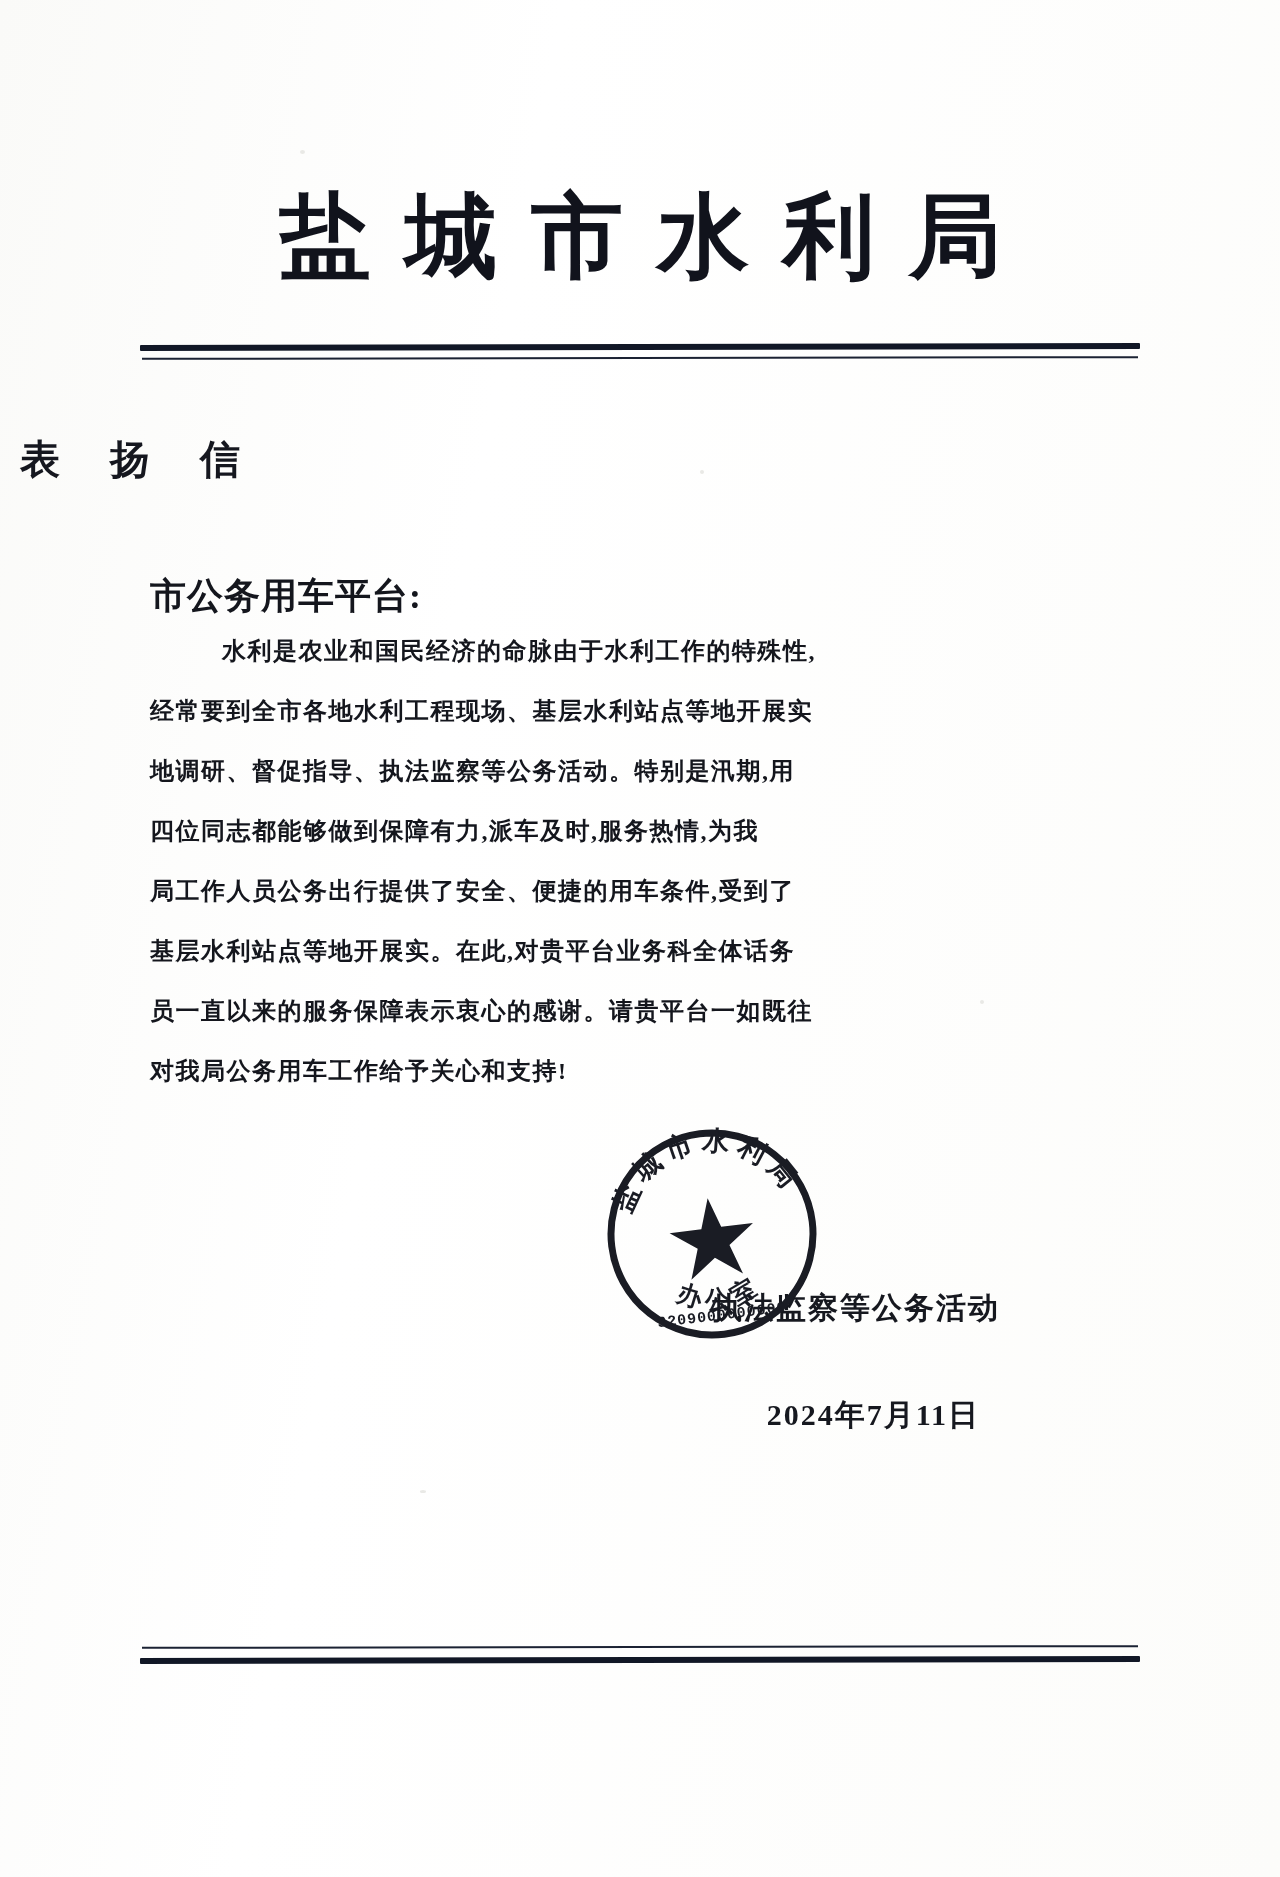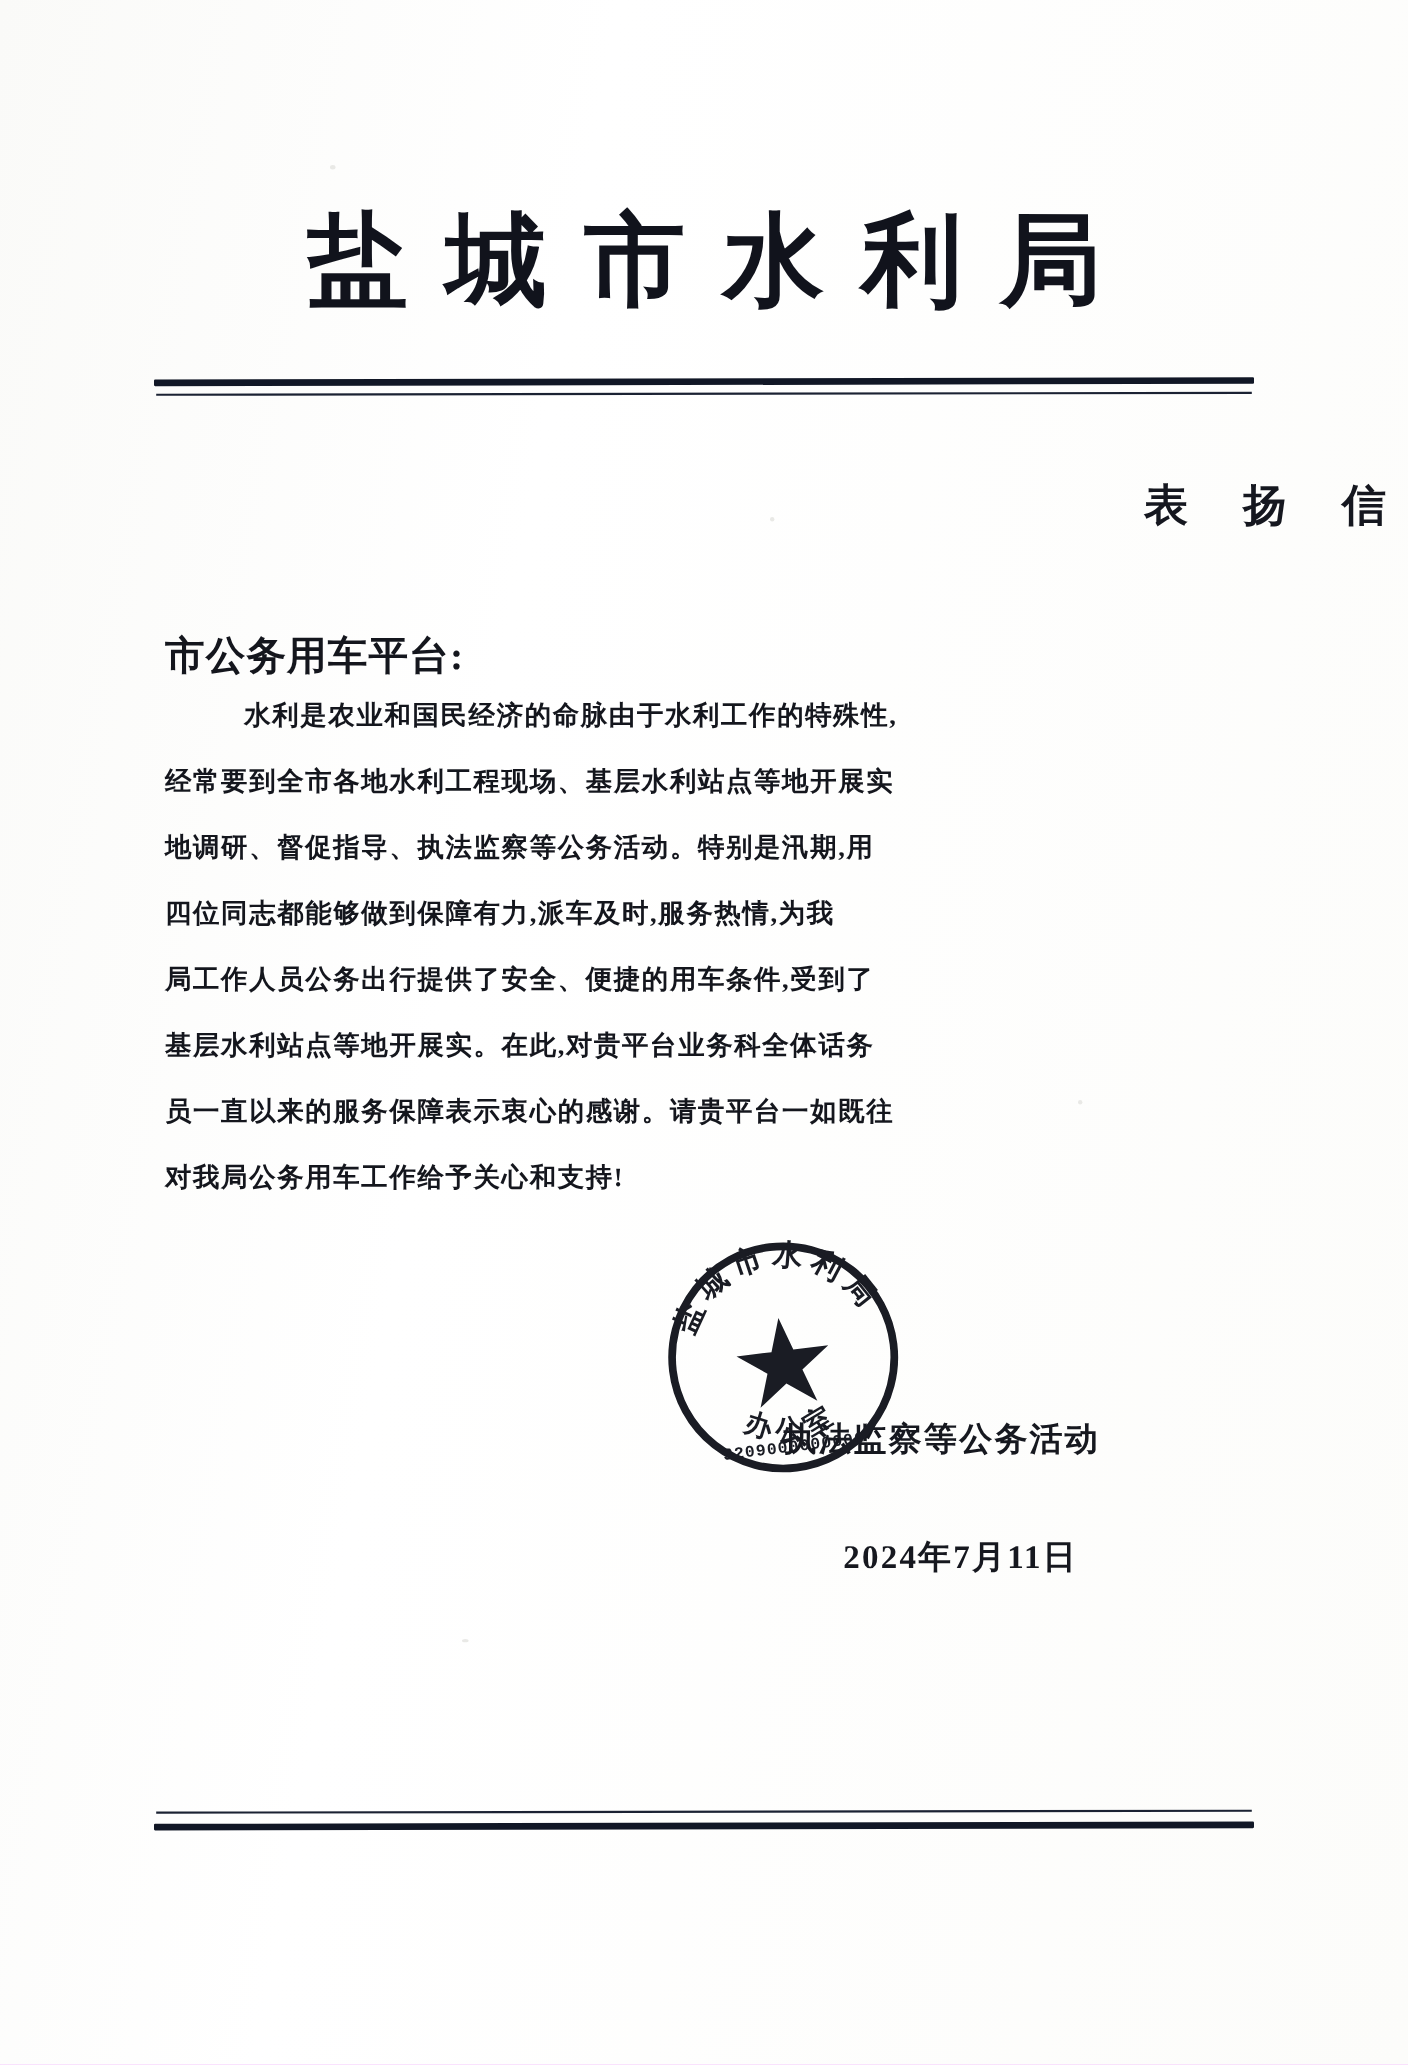--- a/index.html
+++ b/index.html
@@ -65,21 +65,21 @@
     height: 2px;
     background: #1b2233;
     transform: rotate(-0.10deg);
   }
 
   .doc-subtitle {
     position: absolute;
     top: 432px;
     left: 0;
     width: 1280px;
-    text-align: right;
+    text-align: left;
     font-family: "Liberation Serif", "DejaVu Serif", serif;
     font-weight: 700;
     font-size: 40px;
     letter-spacing: 20px;
     text-indent: 20px;
     color: #15171f;
     white-space: nowrap;
   }
 
   .body-block {

